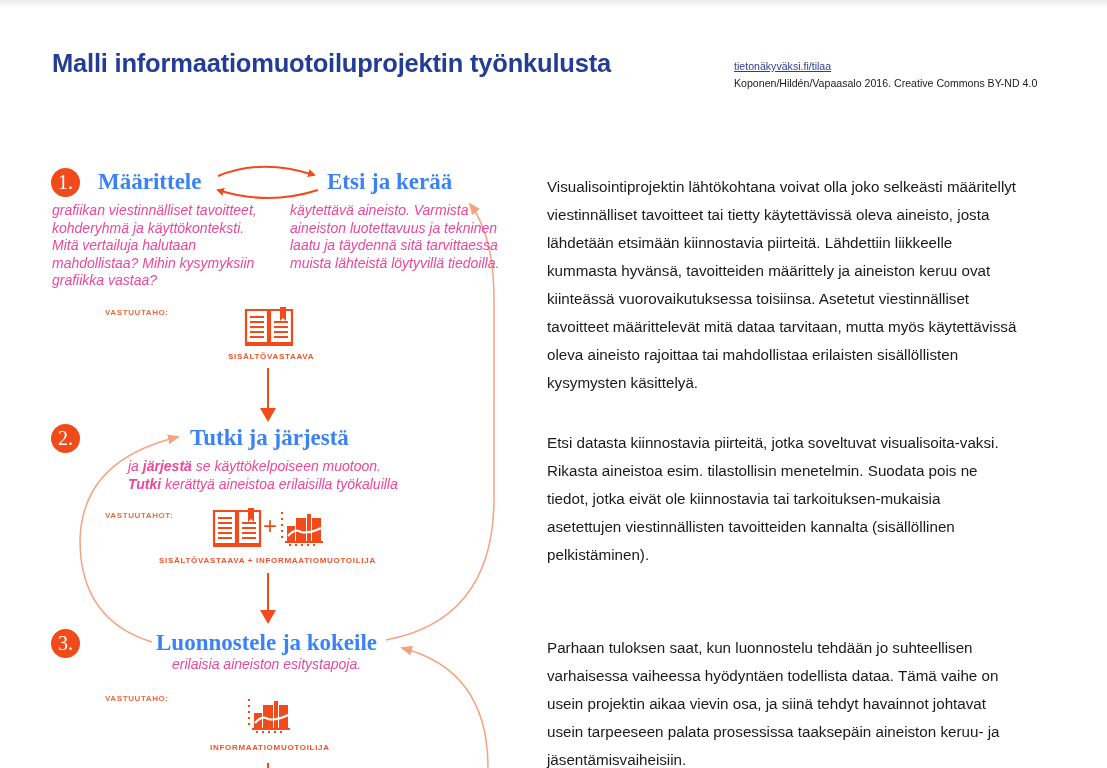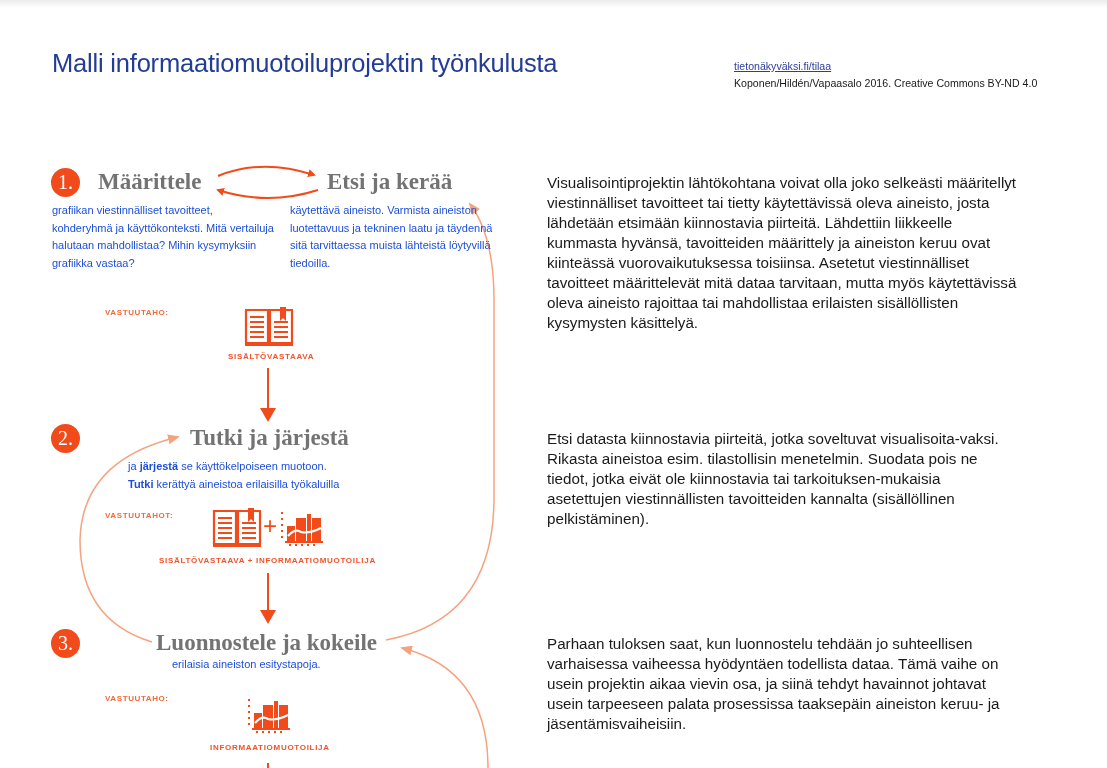--- a/index.html
+++ b/index.html
@@ -4,34 +4,34 @@
 <style>
   html, body { margin:0; padding:0; }
   body {
     width:1107px; height:768px; overflow:hidden; position:relative;
     background:#ffffff;
     font-family:"Liberation Sans", "DejaVu Sans", sans-serif;
     color:#1a1a1a;
   }
   .topshade { position:absolute; left:0; top:0; width:1107px; height:8px;
     background:linear-gradient(#ececec, #ffffff); }
-  .title { position:absolute; left:52px; top:49px; font-size:25.5px; font-weight:normal;
+  .title { position:absolute; left:52px; top:49px; font-size:25.5px; font-weight:bold;
     color:#233c94; letter-spacing:-0.2px; white-space:nowrap; }
   .meta { position:absolute; left:734px; top:58px; font-size:10.6px; line-height:17px; color:#1a1a1a; }
   .meta a { color:#2b3f9a; text-decoration:underline; }
   .badge { position:absolute; width:29px; height:29px; border-radius:50%; background:#f24b1b;
     color:#fff; font-family:"Liberation Serif","DejaVu Serif",serif; font-size:20px;
     line-height:29px; text-align:center; }
   .step-title { position:absolute; font-family:"Liberation Serif","DejaVu Serif",serif;
-    font-weight:bold; font-size:23px; color:#737373; white-space:nowrap; }
-  .body-text { position:absolute; font-size:11px; line-height:17.6px; color:#1d4ed8; }
+    font-weight:bold; font-size:23px; color:#3b82f6; white-space:nowrap; }
+  .body-text { position:absolute; font-size:14px; line-height:17.6px; color:#ec4899;font-style:italic; }
   .resp-label { position:absolute; font-size:8px; font-weight:bold; color:#f26a3a; letter-spacing:0.6px; }
   .role-label { position:absolute; font-size:8px; font-weight:bold; color:#f2532a; letter-spacing:0.7px;
     white-space:nowrap; }
-  .desc { position:absolute; left:547px; width:480px; font-size:15.2px; line-height:20px; color:#1a1a1a; }
+  .desc { position:absolute; left:547px; width:480px; font-size:15.2px; line-height:28px; color:#1a1a1a; }
   svg.overlay { position:absolute; left:0; top:0; }
   .icon { position:absolute; }
   b { font-weight:bold; }
 </style>
 </head>
 <body>
 
 <div class="topshade"></div>
 
 <div class="title">Malli informaatiomuotoiluprojektin työnkulusta</div>

